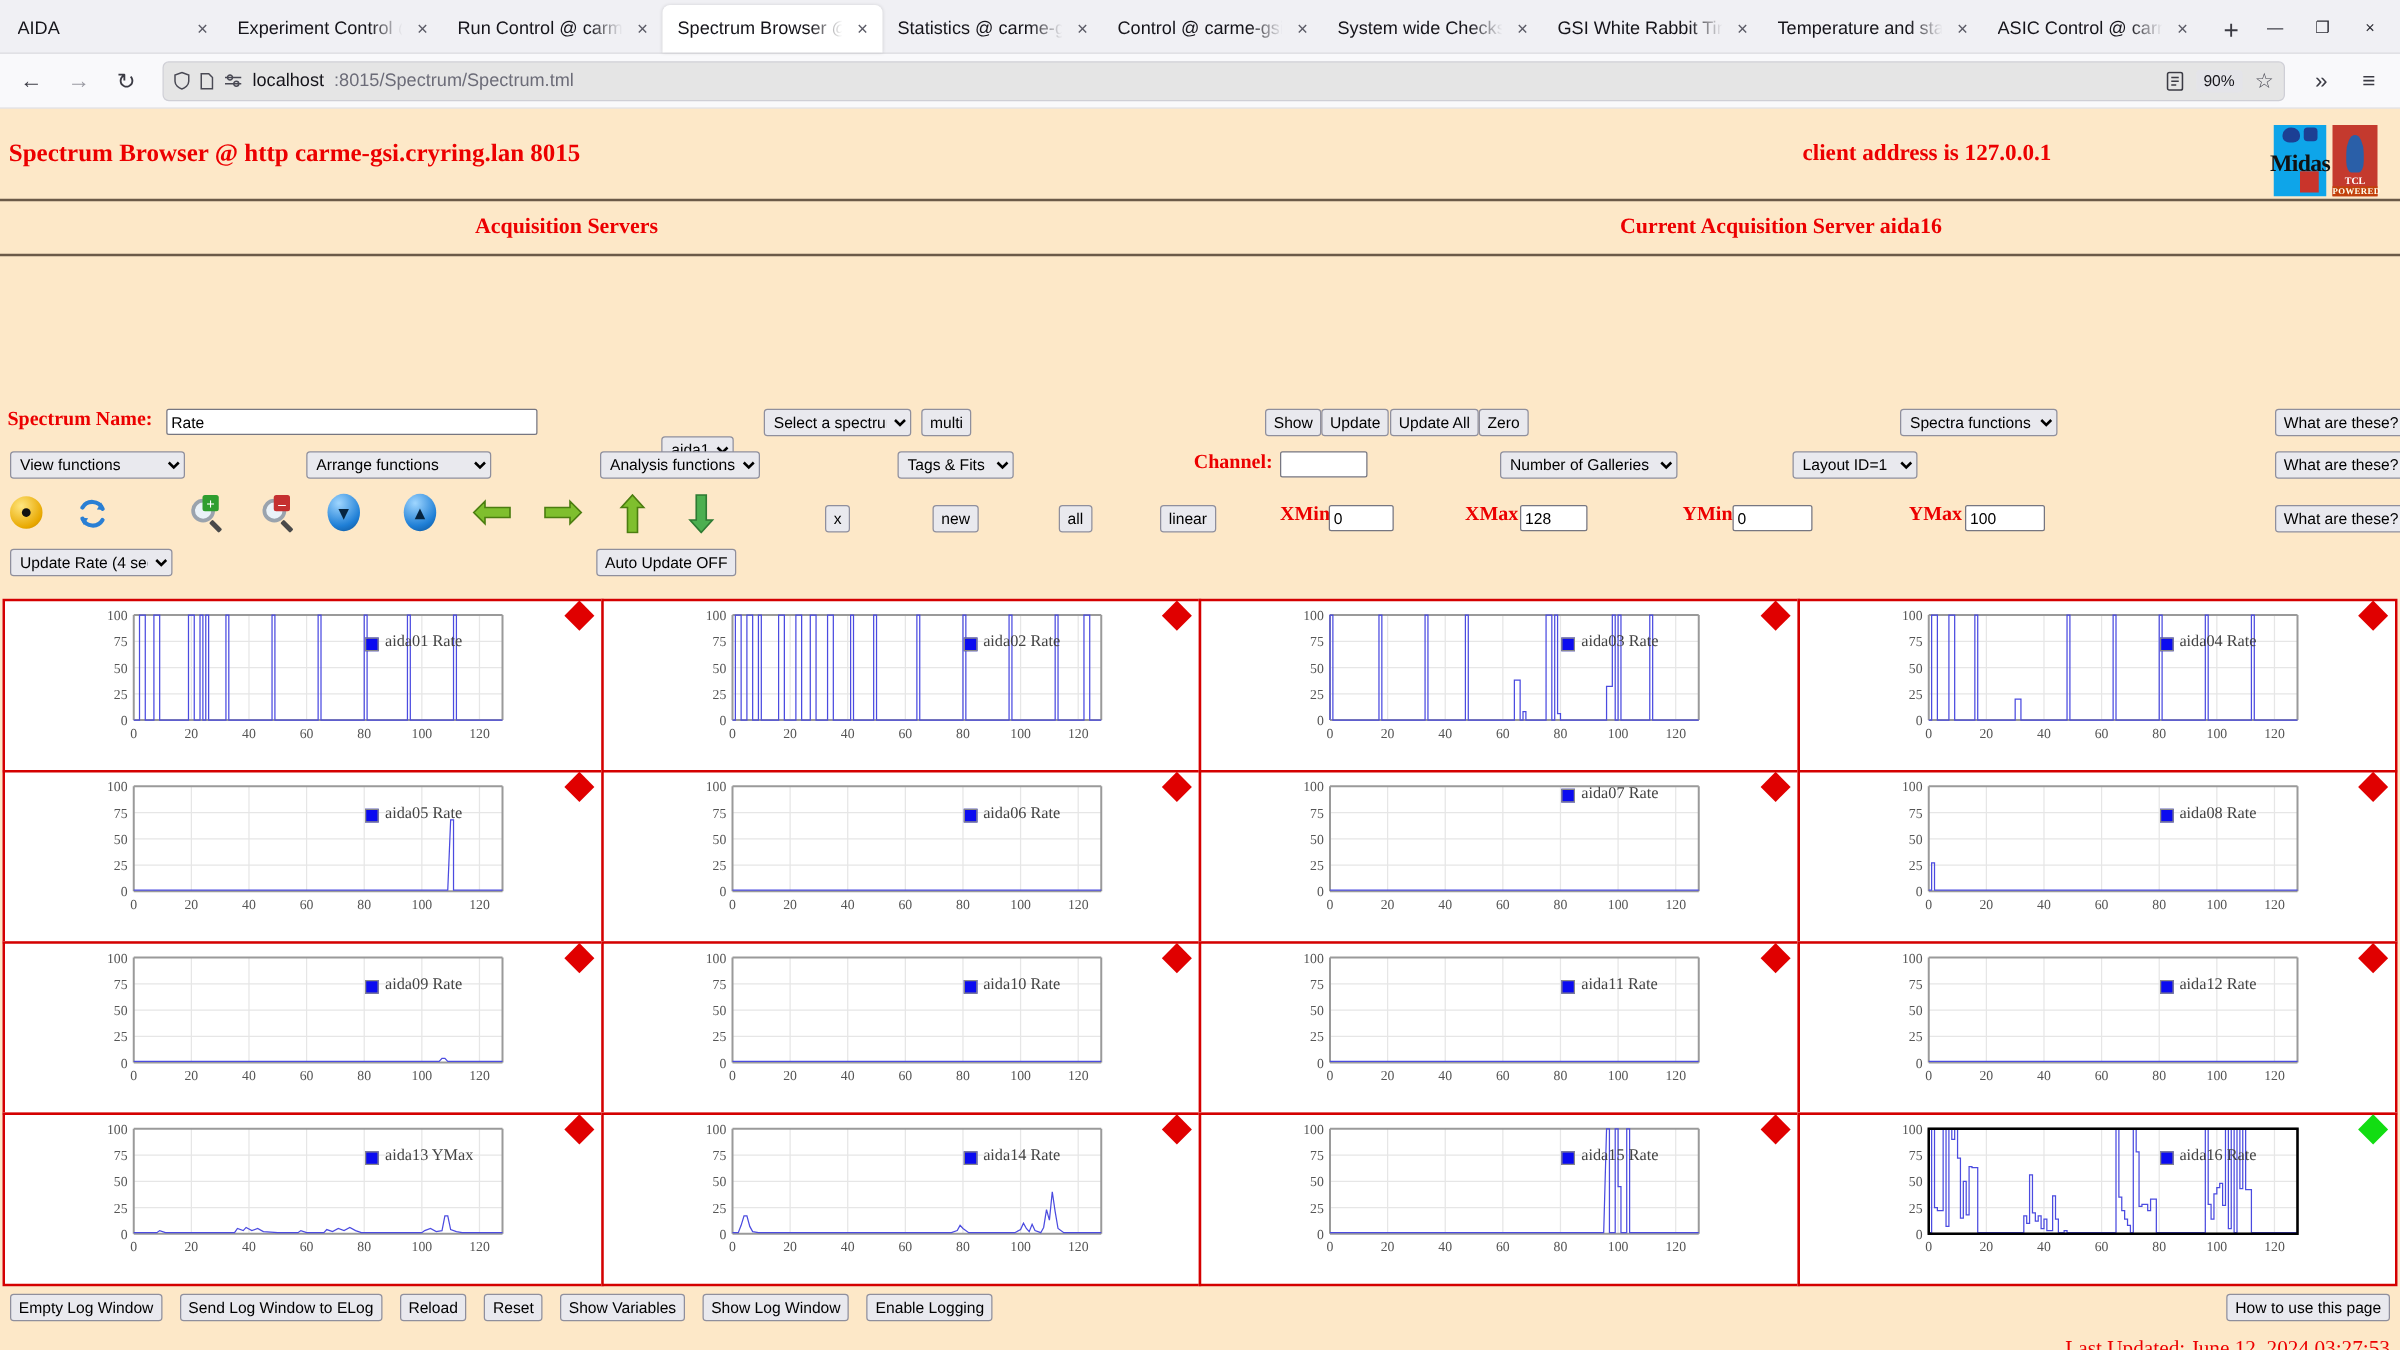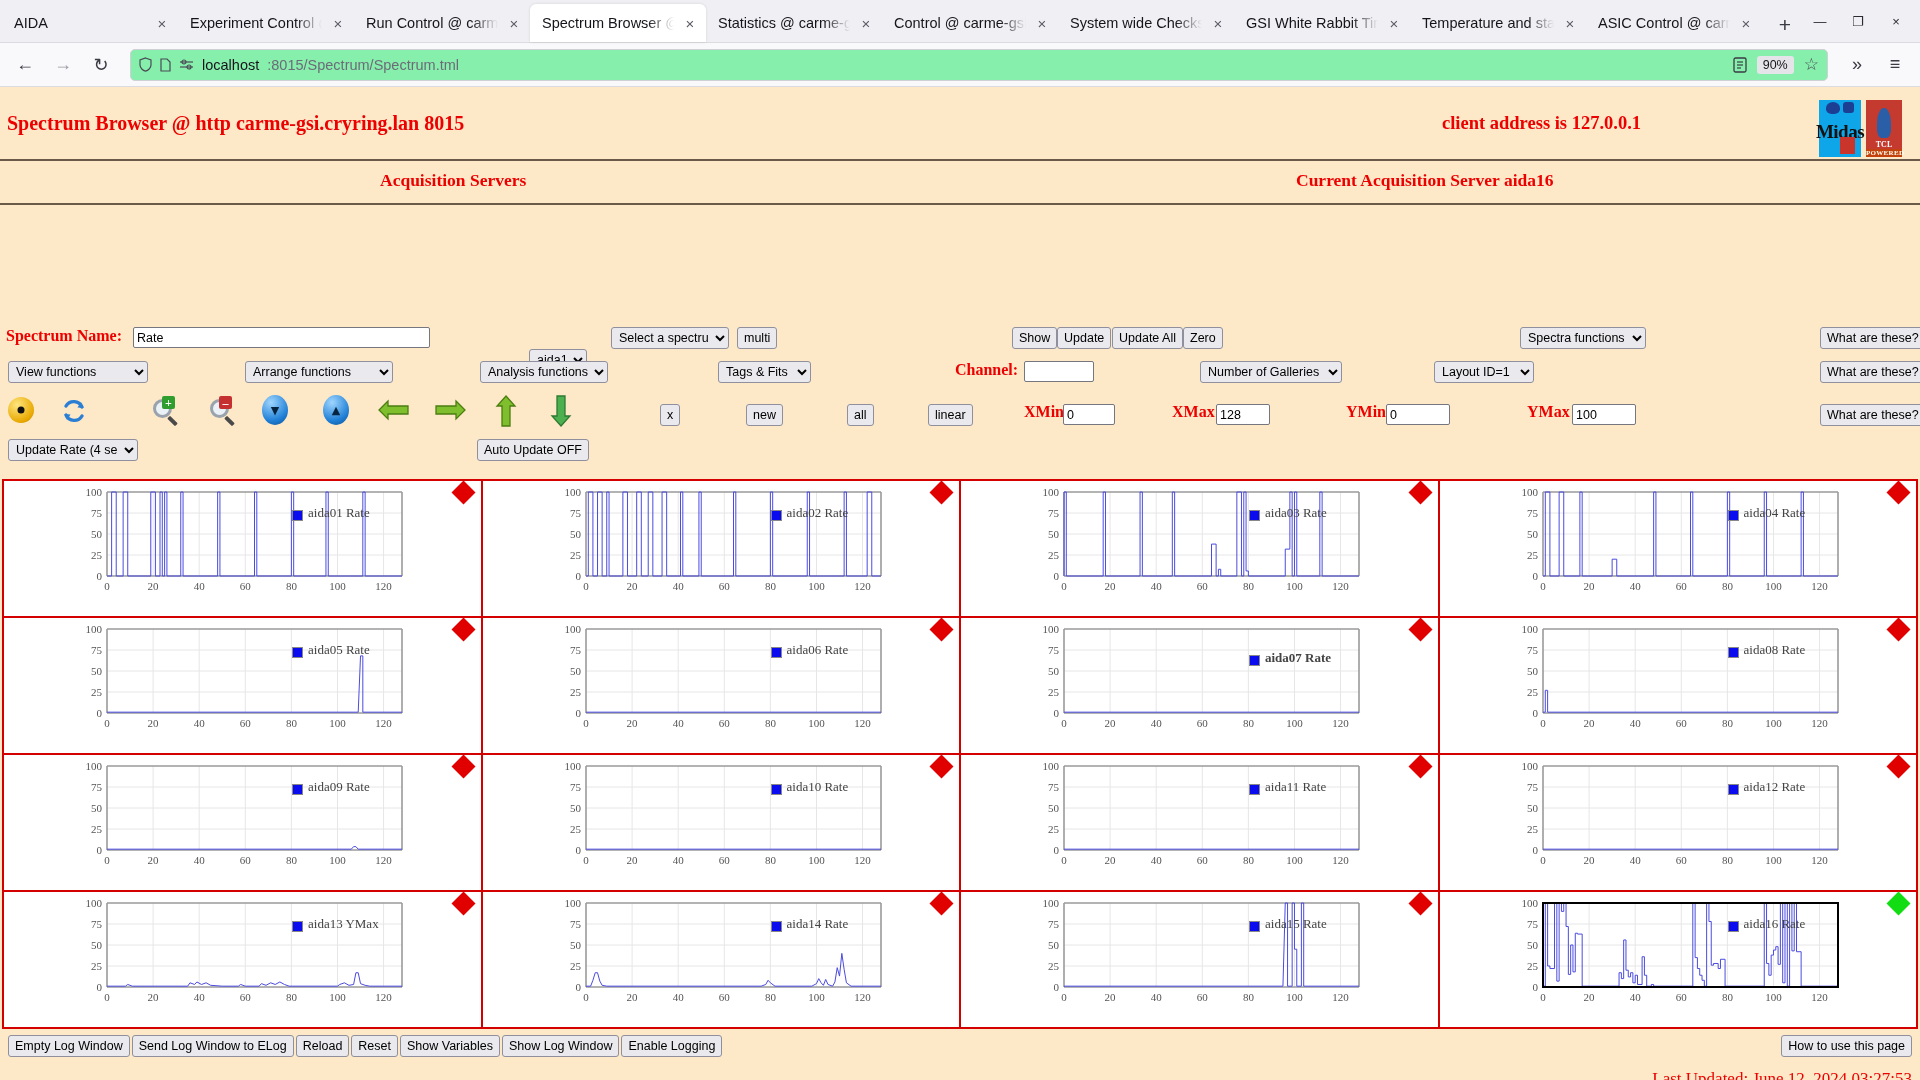--- a/index.html
+++ b/index.html
@@ -49,21 +49,21 @@
     height: 44px; background: #f9f9fb; display: flex; align-items: center;
     padding: 0 8px; gap: 4px; border-bottom: 1px solid #dcdce0;
   }
   .navbtn {
     width: 34px; height: 34px; border-radius: 5px; flex: none;
     display: flex; align-items: center; justify-content: center;
     font-size: 18px; color: #3b3b44;
   }
   .navbtn.dim { color: #9a9aa2; }
   .urlbar {
-    flex: 1; height: 32px; margin: 0 8px; background: #86efac;
+    flex: 1; height: 32px; margin: 0 8px; background: #e5e5e5;
     border: 1px solid #cfcfd6; border-radius: 5px;
     display: flex; align-items: center; gap: 8px; padding: 0 8px;
     font-size: 14.5px; color: #15141a;
   }
   .urlbar .ic { color: #4a4a55; font-size: 14px; display:flex; align-items:center;}
   .url-host { color: #15141a; }
   .url-path { color: #6c6c78; }
   .urlright { margin-left: auto; display: flex; align-items: center; gap: 10px; }
   .zoomchip { background: #e4e4e9; border-radius: 3px; font-size: 12.5px; padding: 2px 6px; color:#15141a; }
 
@@ -197,21 +197,21 @@
   .plotsvg { position:absolute; left:0; top:0; }
   .legend {
     position: absolute; font-family: "Liberation Serif", serif; font-size: 13px; color: #444;
     display: flex; align-items: flex-end; gap: 5px; white-space: nowrap;
   }
   .legend .sw { width: 11px; height: 11px; background: #0b0bf0; border: 1px solid #888; display:block; }
   .selbox { position:absolute; border: 2px solid #000; }
 
   
   .btmbar { position: absolute; left: 0; top: 948px; width: 1920px; }
-  .btmbtns { position: absolute; left: 8px; top: 0; display: flex; gap: 2px; }
+  .btmbtns { position: absolute; left: 8px; top: 0; display: flex; gap: 14px; }
   .howto { position: absolute; right: 8px; top: 0; }
   .lastupd {
     position: absolute; right: 8px; top: 34px;
     font-family: "Liberation Serif", serif; font-size: 17px; color: #ec0000;
   }
 </style>
 </head>
 <body>
 
 <div class="browser">
@@ -681,21 +681,21 @@
               <text x="98" y="36" text-anchor="end" font-family="Liberation Serif, serif" font-size="11" fill="#555">75</text>
               <text x="98" y="15" text-anchor="end" font-family="Liberation Serif, serif" font-size="11" fill="#555">100</text>
               <text x="103" y="109" text-anchor="middle" font-family="Liberation Serif, serif" font-size="11" fill="#555">0</text>
               <text x="149.09375" y="109" text-anchor="middle" font-family="Liberation Serif, serif" font-size="11" fill="#555">20</text>
               <text x="195.1875" y="109" text-anchor="middle" font-family="Liberation Serif, serif" font-size="11" fill="#555">40</text>
               <text x="241.28125" y="109" text-anchor="middle" font-family="Liberation Serif, serif" font-size="11" fill="#555">60</text>
               <text x="287.375" y="109" text-anchor="middle" font-family="Liberation Serif, serif" font-size="11" fill="#555">80</text>
               <text x="333.46875" y="109" text-anchor="middle" font-family="Liberation Serif, serif" font-size="11" fill="#555">100</text>
               <text x="379.5625" y="109" text-anchor="middle" font-family="Liberation Serif, serif" font-size="11" fill="#555">120</text>
             </svg>
-            <div class="legend" style="left: 288px; top: 32px; font-weight: bold;">
+            <div class="legend" style="left: 288px; top: 8px;">
               <span class="sw"></span>
               <span>aida07 Rate</span>
             </div>
             <div class="diamond"></div>
           </div>
           <div class="cell">
             <svg class="plotsvg" width="478.5" height="137">
               <line x1="149.09375" x2="149.09375" y1="11" y2="95" stroke="#e6e6e6" stroke-width="1"></line>
               <line x1="195.1875" x2="195.1875" y1="11" y2="95" stroke="#e6e6e6" stroke-width="1"></line>
               <line x1="241.28125" x2="241.28125" y1="11" y2="95" stroke="#e6e6e6" stroke-width="1"></line>

